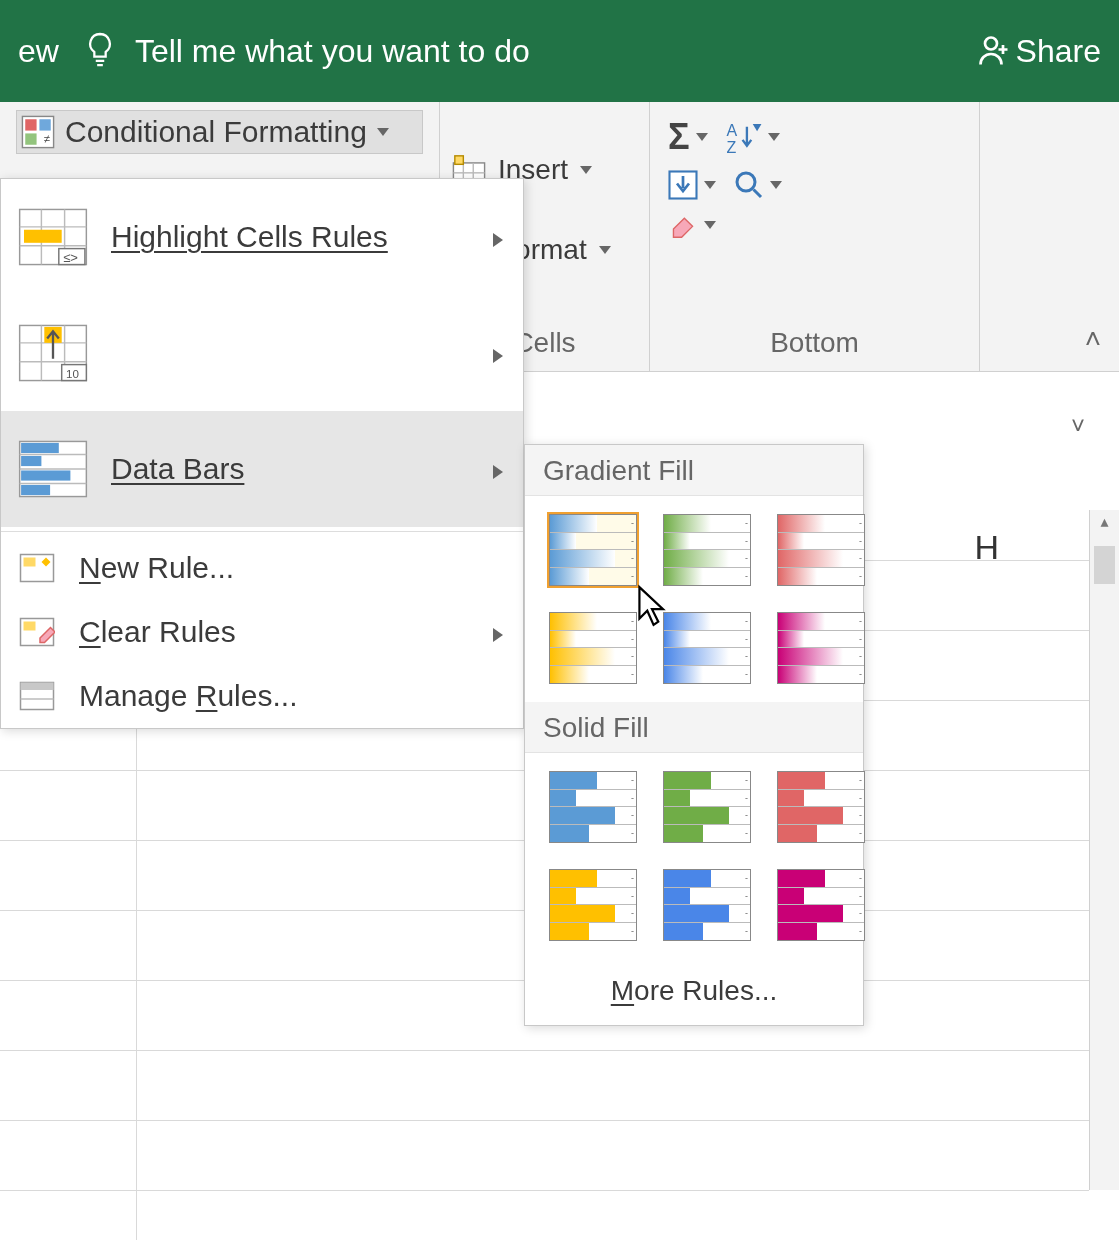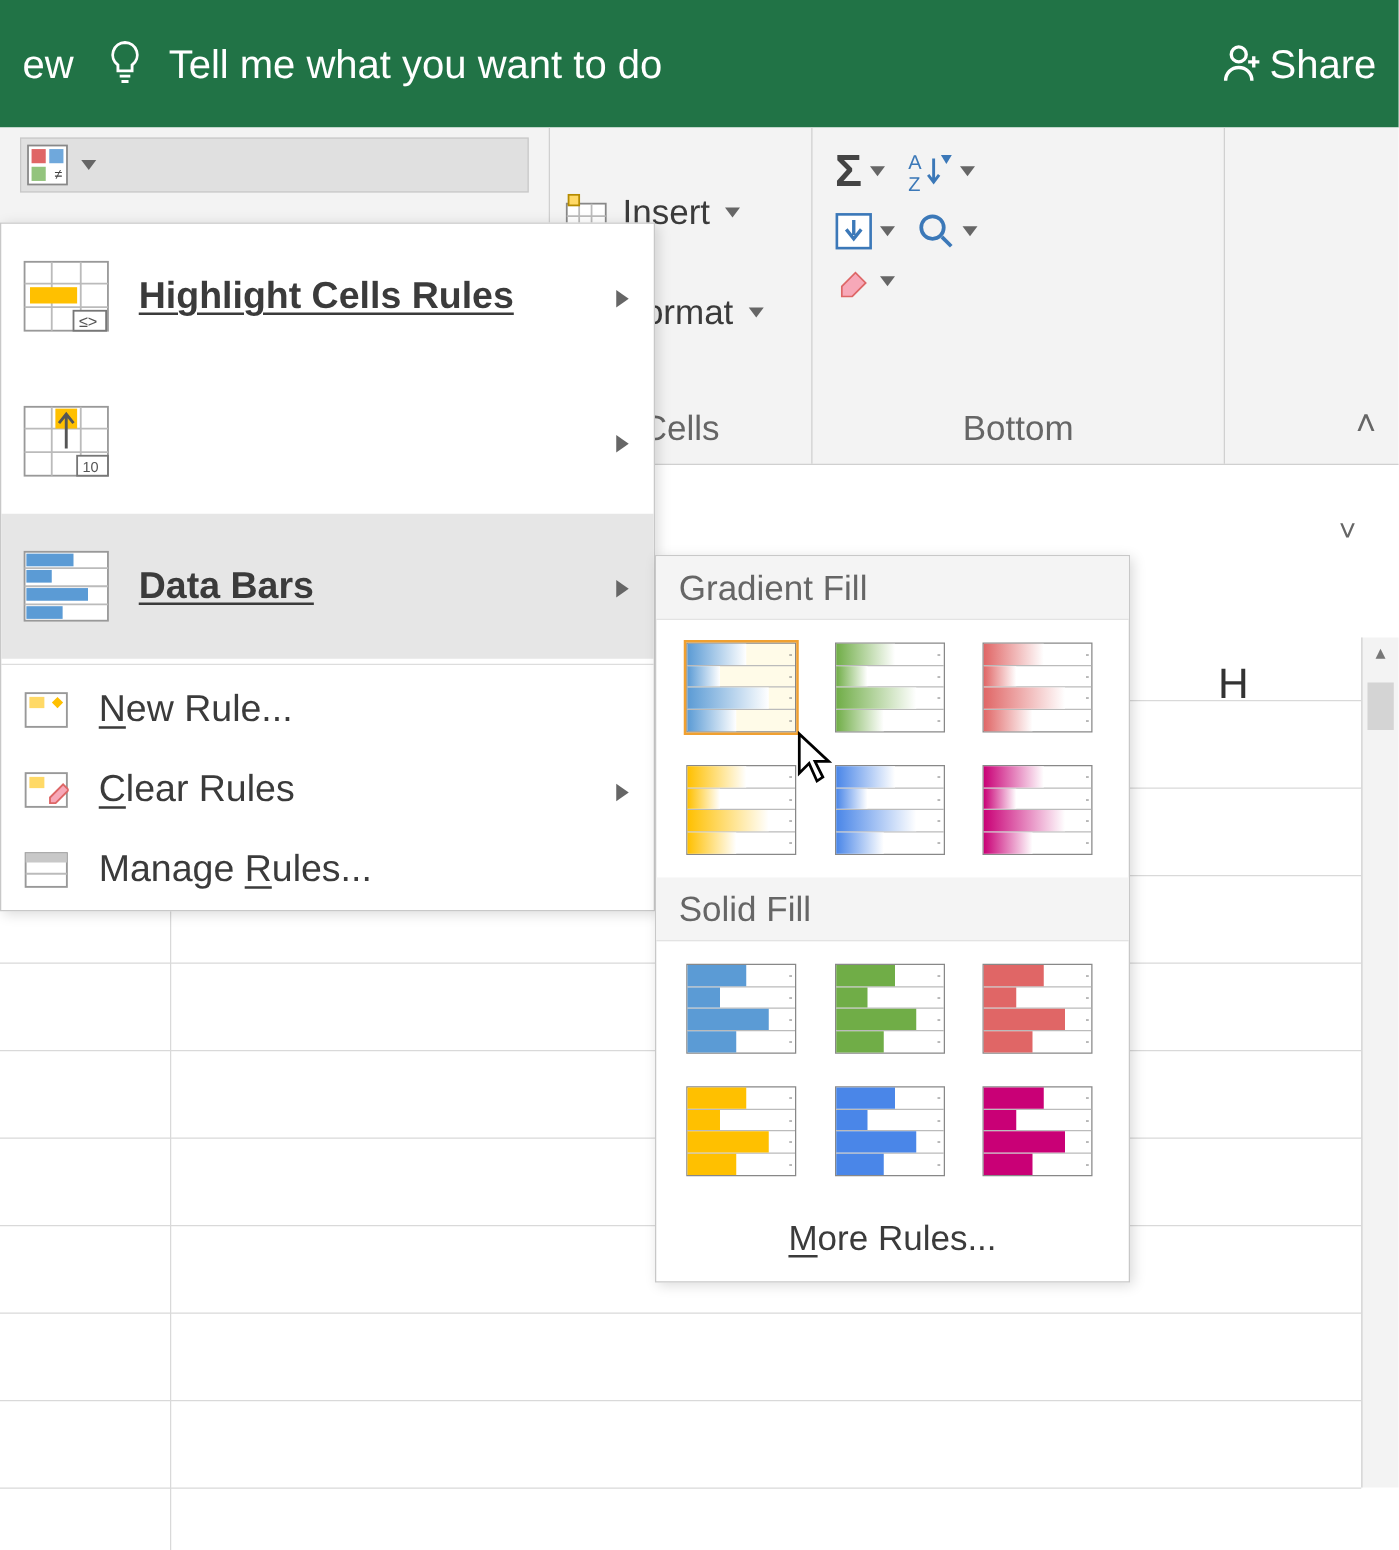--- a/index.html
+++ b/index.html
@@ -59,26 +59,26 @@
   .menu-item.big { padding:28px 16px; }
   .menu-item.hover { background:#e6e6e6; }
   .menu-item .arrow {
     position:absolute; right:20px; top:50%; transform:translateY(-50%);
     color:#777;
   }
   .menu-item .big-icon { width:72px; height:60px; display:flex; align-items:center; justify-content:center; }
   .menu-item .small-icon { width:40px; height:36px; display:flex; align-items:center; justify-content:center; }
   .menu-sep { border-top:1px solid #ddd; margin:4px 0; }
   .u { text-decoration: underline; text-decoration-thickness:2px; text-underline-offset:4px; }
-  .label { font-weight:700; color:#3b3b3b; }
+  .label { font-weight:400; color:#3b3b3b; }
   .label.light { font-weight:400; }
   .submenu {
     position:absolute;
     left:524px; top:444px;
-    width:380px;
+    width:340px;
     background:#fff;
     border:1px solid #c8c8c8;
     box-shadow:2px 2px 10px rgba(0,0,0,0.15);
     z-index:11;
     padding-bottom:8px;
   }
   .sub-header { font-size:28px; color:#666; padding:10px 18px 8px; background:#f4f4f4; border-bottom:1px solid #e3e3e3; }
   .swatch-grid { display:grid; grid-template-columns: repeat(3, 1fr); gap:26px; padding:18px 24px; }
   .swatch {
     width:88px; height:72px; border:1px solid #888; background:#fff; position:relative;
@@ -144,20 +144,21 @@
 <div class="ribbon">
   <div class="ribbon-col" style="width:440px;">
     <div class="cf-button">
       <svg width="34" height="34" viewBox="0 0 24 24">
         <rect x="1" y="1" width="22" height="22" fill="#fff" stroke="#888"></rect>
         <rect x="3" y="3" width="8" height="8" fill="#e06666"></rect>
         <rect x="13" y="3" width="8" height="8" fill="#6fa8dc"></rect>
         <rect x="3" y="13" width="8" height="8" fill="#93c47d"></rect>
         <text x="16" y="20" font-size="8" fill="#444">≠</text>
       </svg>
+      <span>Conditional Formatting</span>
       <span class="tri-down"></span>
     </div>
   </div>
 
   <div class="ribbon-col cells-group">
     <div class="btnrow">
       <svg width="34" height="30" viewBox="0 0 24 20">
         <rect x="1" y="5" width="22" height="14" fill="#fff" stroke="#888"></rect>
         <line x1="8" y1="5" x2="8" y2="19" stroke="#bbb"></line>
           <line x1="15" y1="5" x2="15" y2="19" stroke="#bbb"></line>

